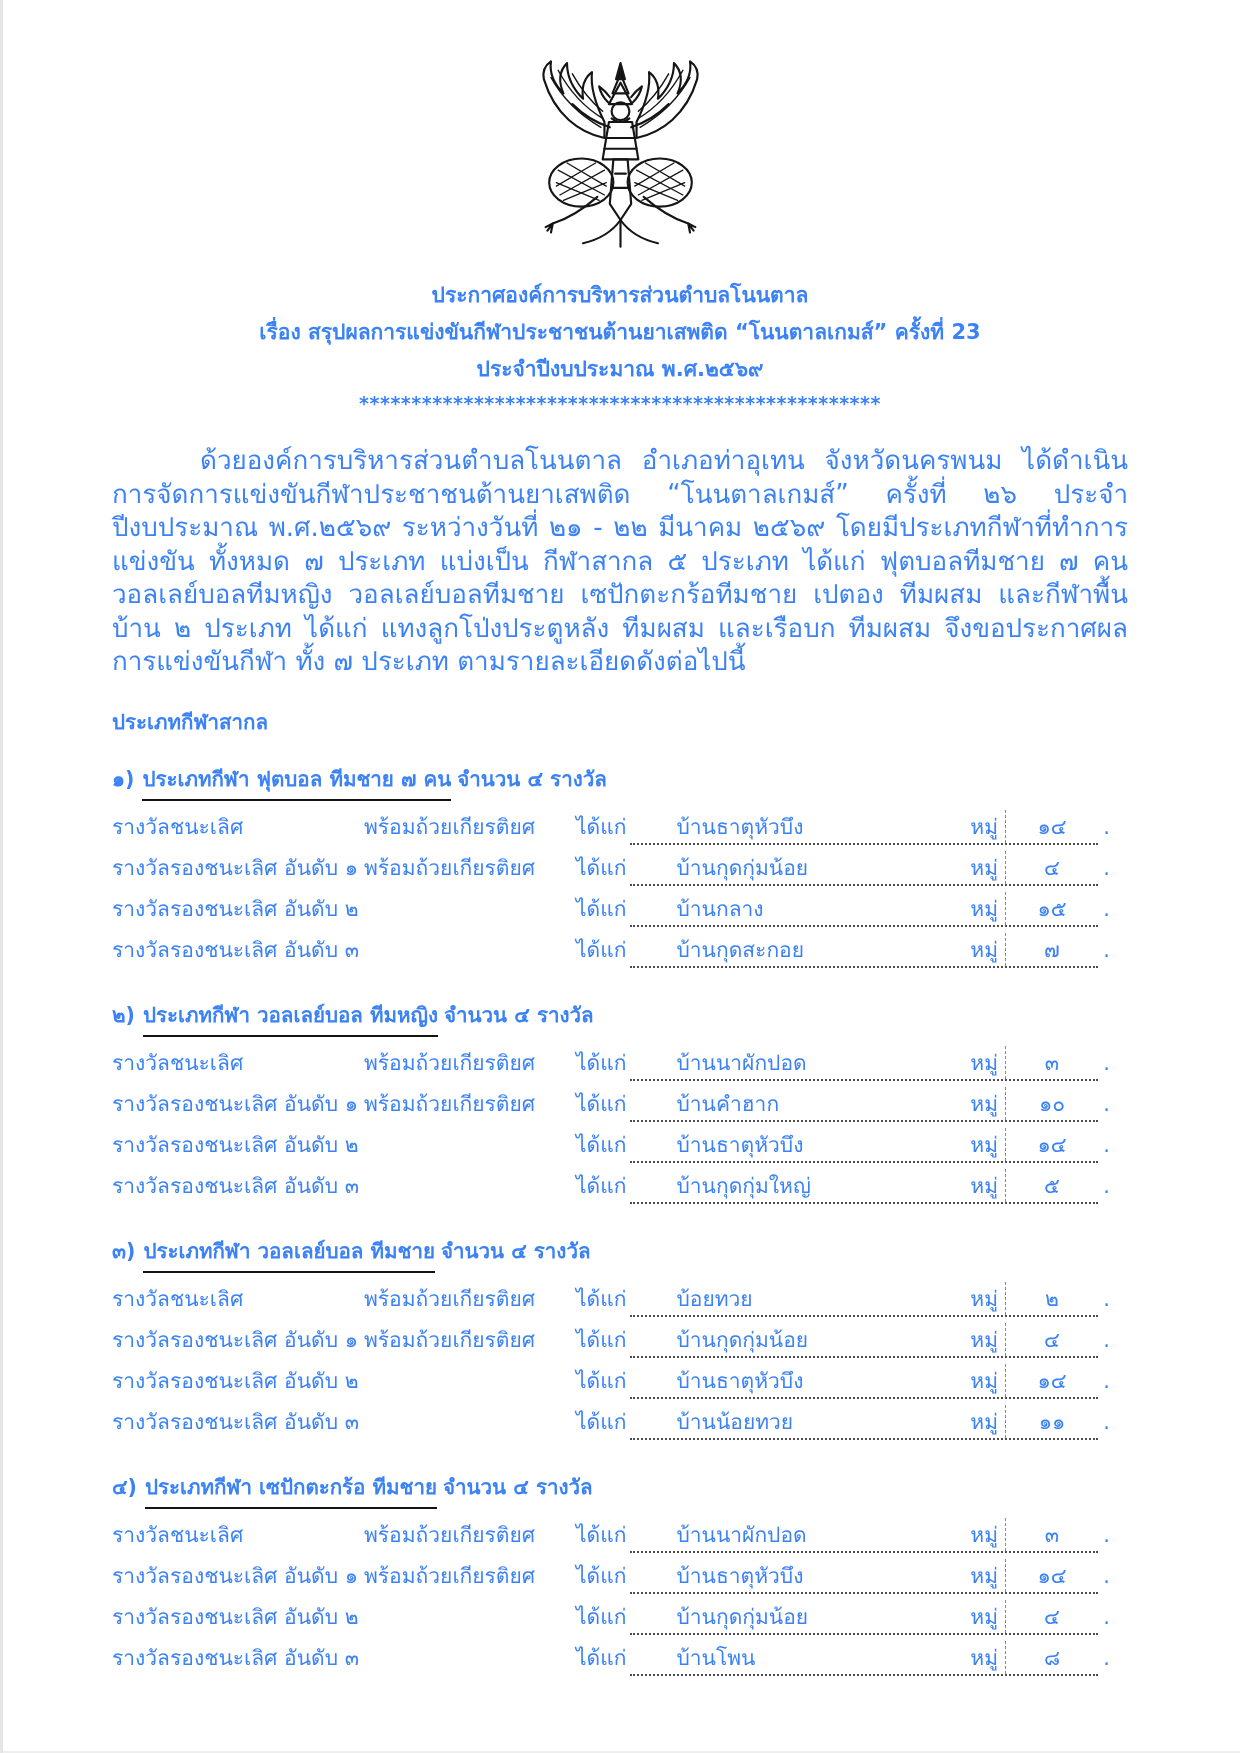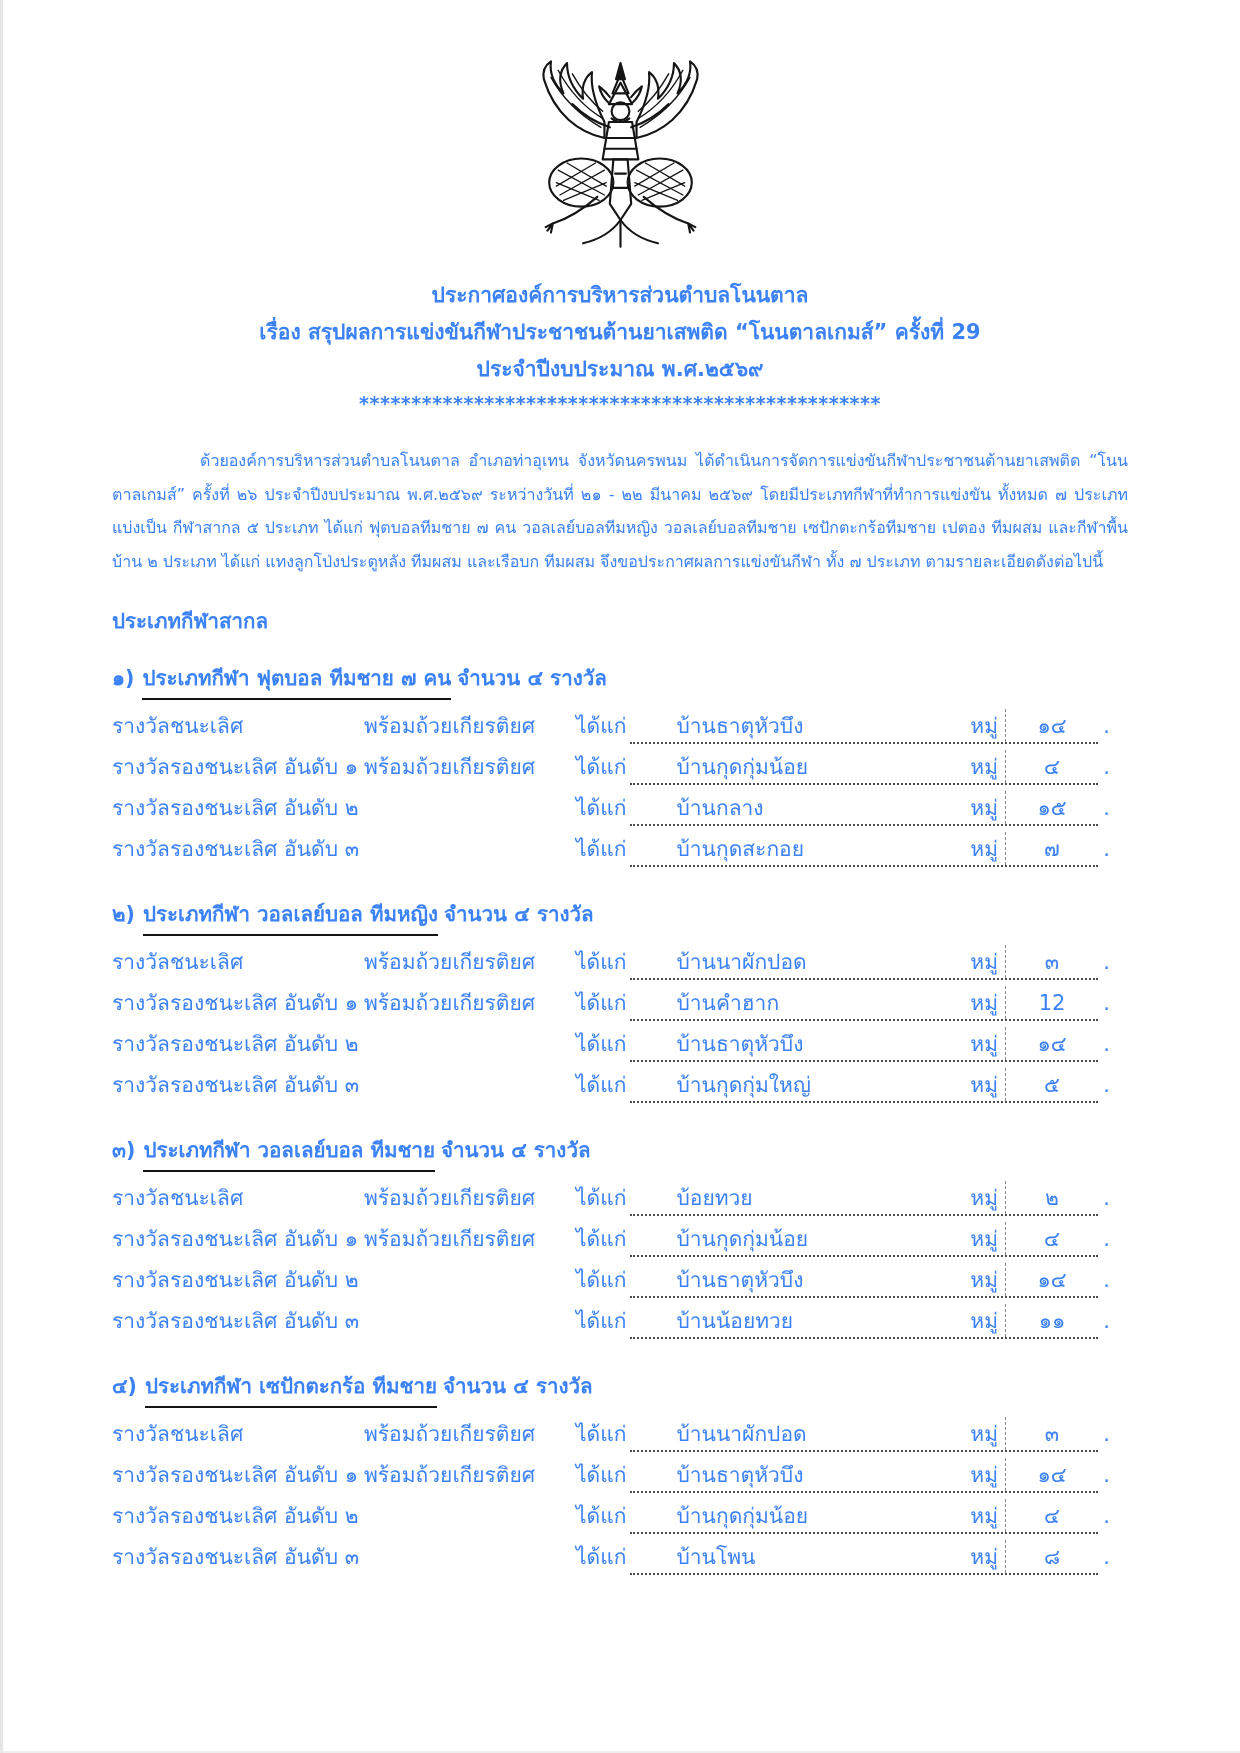--- a/index.html
+++ b/index.html
@@ -26,21 +26,21 @@
     line-height:37px;
   }
   .stars{
     font-weight:bold;
     letter-spacing:.5px;
     font-size:19px;
     line-height:30px;
   }
   .intro{
     margin:26px 112px 0 112px;
-    font-size:16px;
+    font-size:26px;
     line-height:33.5px;
     text-align:justify;
     text-indent:88px;
   }
   .category-heading{
     margin:26px 112px 4px 112px;
     font-weight:bold;
     font-size:20.5px;
   }
   #sections{margin:0 112px;}
@@ -136,21 +136,21 @@
         <path d="M104 158 C88 172 72 182 54 188"></path>
         <path d="M54 188 l-8 4 m8 -4 l-6 8 m6 -8 l-2 10"></path>
         <path d="M156 158 C172 172 188 182 206 188"></path>
         <path d="M206 188 l8 4 m-8 -4 l6 8 m-6 -8 l2 10"></path>
       </g>
     </svg>
   </div>
 
   <div class="title-block">
     <div>ประกาศองค์การบริหารส่วนตำบลโนนตาล</div>
-    <div>เรื่อง สรุปผลการแข่งขันกีฬาประชาชนต้านยาเสพติด “โนนตาลเกมส์” ครั้งที่ 29</div>
+    <div>เรื่อง สรุปผลการแข่งขันกีฬาประชาชนต้านยาเสพติด “โนนตาลเกมส์” ครั้งที่ 23</div>
     <div>ประจำปีงบประมาณ พ.ศ.๒๕๖๙</div>
     <div class="stars">**************************************************</div>
   </div>
 
   <p class="intro">ด้วยองค์การบริหารส่วนตำบลโนนตาล อำเภอท่าอุเทน จังหวัดนครพนม ได้ดำเนินการจัดการแข่งขันกีฬาประชาชนต้านยาเสพติด “โนนตาลเกมส์” ครั้งที่ ๒๖ ประจำปีงบประมาณ พ.ศ.๒๕๖๙ ระหว่างวันที่ ๒๑ - ๒๒ มีนาคม ๒๕๖๙ โดยมีประเภทกีฬาที่ทำการแข่งขัน ทั้งหมด ๗ ประเภท แบ่งเป็น กีฬาสากล ๕ ประเภท ได้แก่ ฟุตบอลทีมชาย ๗ คน วอลเลย์บอลทีมหญิง วอลเลย์บอลทีมชาย เซปักตะกร้อทีมชาย เปตอง ทีมผสม และกีฬาพื้นบ้าน ๒ ประเภท ได้แก่ แทงลูกโป่งประตูหลัง ทีมผสม และเรือบก ทีมผสม จึงขอประกาศผลการแข่งขันกีฬา ทั้ง ๗ ประเภท ตามรายละเอียดดังต่อไปนี้</p>
 
   <div class="category-heading">ประเภทกีฬาสากล</div>
 
   <div id="sections">
   <section class="sport-section">
@@ -231,21 +231,21 @@
   </div>
 
   <div class="row">
     <span class="c-award">รางวัลรองชนะเลิศ อันดับ ๑</span>
     <span class="c-cup">พร้อมถ้วยเกียรติยศ</span>
     <span class="c-got">ได้แก่</span>
     <span class="dotline">
       <span class="c-recipient">บ้านคำฮาก</span>
       <span class="c-moo-label">หมู่</span>
       <span class="vsep"></span>
-      <span class="c-moo-num">12</span>
+      <span class="c-moo-num">๑๐</span>
     </span>
     <span class="c-period">.</span>
   </div>
 
   <div class="row">
     <span class="c-award">รางวัลรองชนะเลิศ อันดับ ๒</span>
     <span class="c-cup"></span>
     <span class="c-got">ได้แก่</span>
     <span class="dotline">
       <span class="c-recipient">บ้านธาตุหัวบึง</span>

